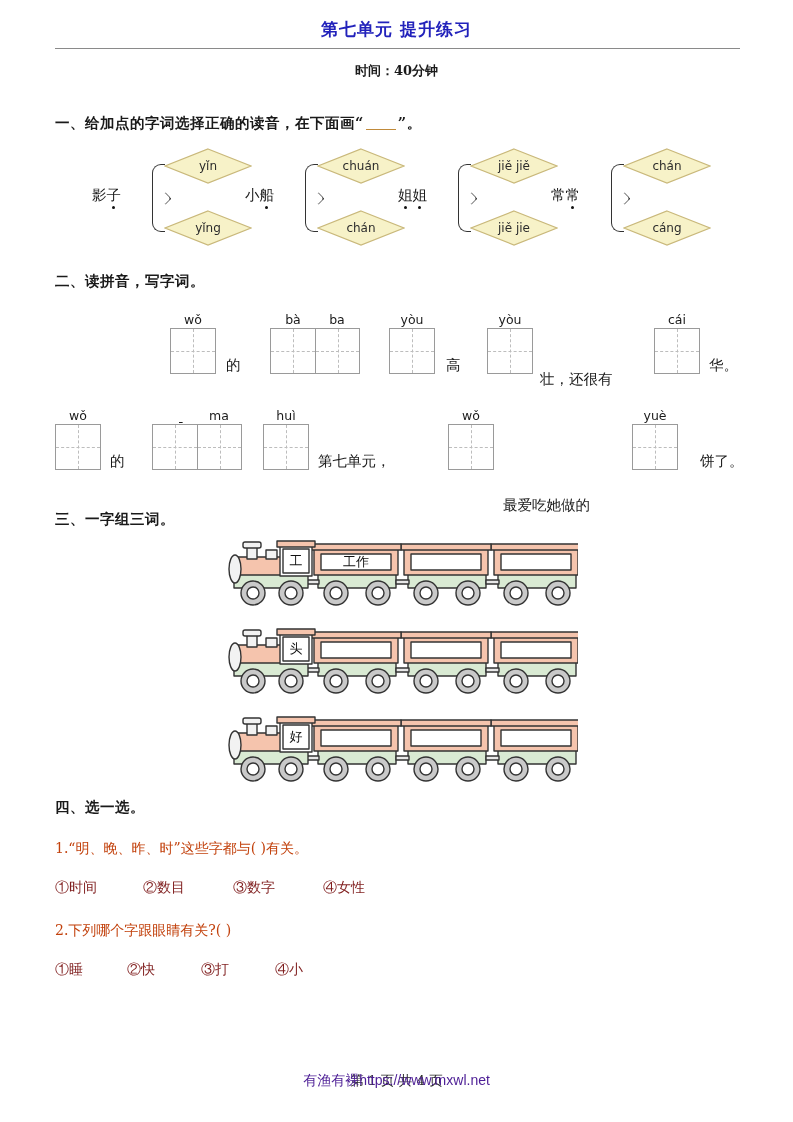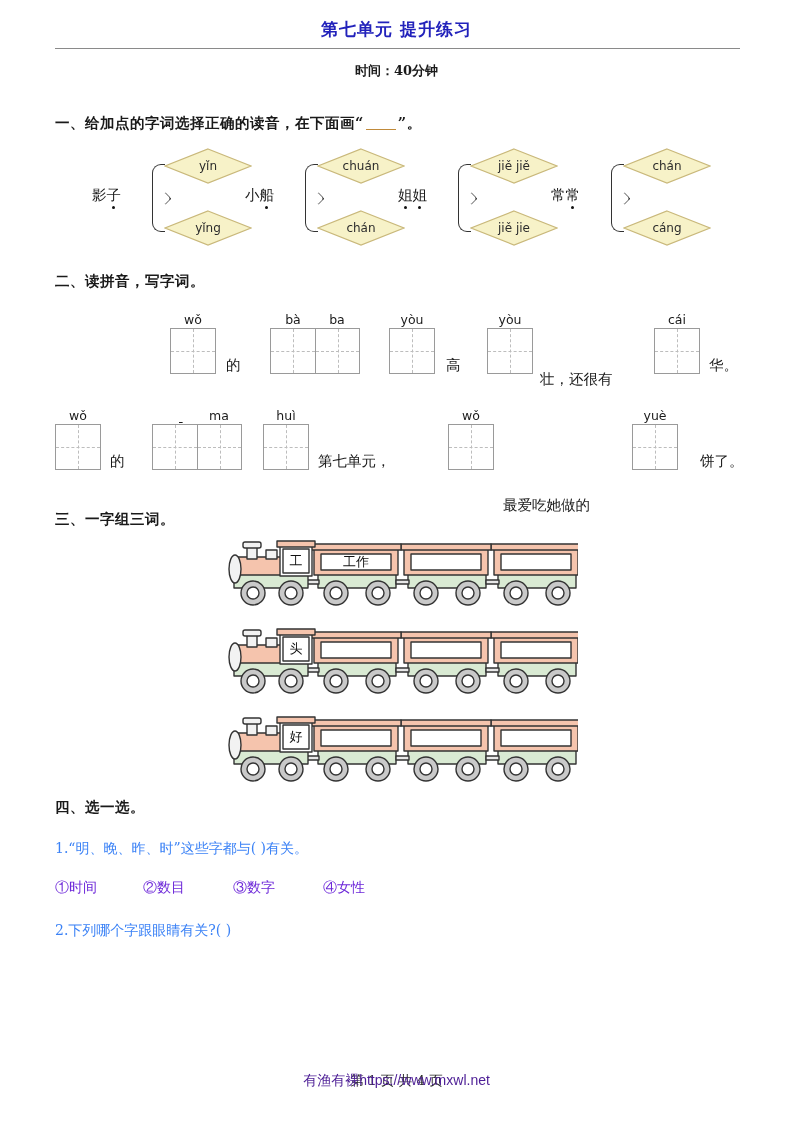--- a/index.html
+++ b/index.html
@@ -237,28 +237,28 @@
     white-space: nowrap;
     font-family: "DejaVu Serif", "Liberation Serif", serif;
   }
 
   
   .q-line {
     position: absolute;
     left: 55px;
     font-size: 14px;
     white-space: nowrap;
-    color: #3b82f6;
+    color: #c2410c;
   }
   .opt-line {
     position: absolute;
     left: 55px;
     font-size: 14px;
     white-space: nowrap;
-    color: #6d28d9;
+    color: #7f1d1d;
   }
   .opt-line span.opt { display: inline-block; }
 
   
   .footer {
     position: absolute;
     top: 1068px;
     left: 0;
     width: 793px;
     height: 34px;
@@ -618,19 +618,22 @@
   </div>
 
   <div class="sec-heading" style="top:798px;">四、选一选。</div>
 
   <div class="q-line" style="top:840px;">1.“明、晚、昨、时”这些字都与(        )有关。</div>
   <div class="opt-line" style="top:879px;">
     <span class="opt" style="width:88px;">①时间</span><span class="opt" style="width:90px;">②数目</span><span class="opt" style="width:90px;">③数字</span><span class="opt">④女性</span>
   </div>
 
   <div class="q-line" style="top:922px;">2.下列哪个字跟眼睛有关?(        )</div>
+  <div class="opt-line" style="top:961px;">
+    <span class="opt" style="width:72px;">①睡</span><span class="opt" style="width:74px;">②快</span><span class="opt" style="width:74px;">③打</span><span class="opt">④小</span>
+  </div>
 
   <div class="footer">
     <div class="page-num">第 1 页  共 4 页</div>
     <div class="watermark">有渔有裸https://www.mxwl.net</div>
   </div>
 
 </div>
 
 </body></html>

